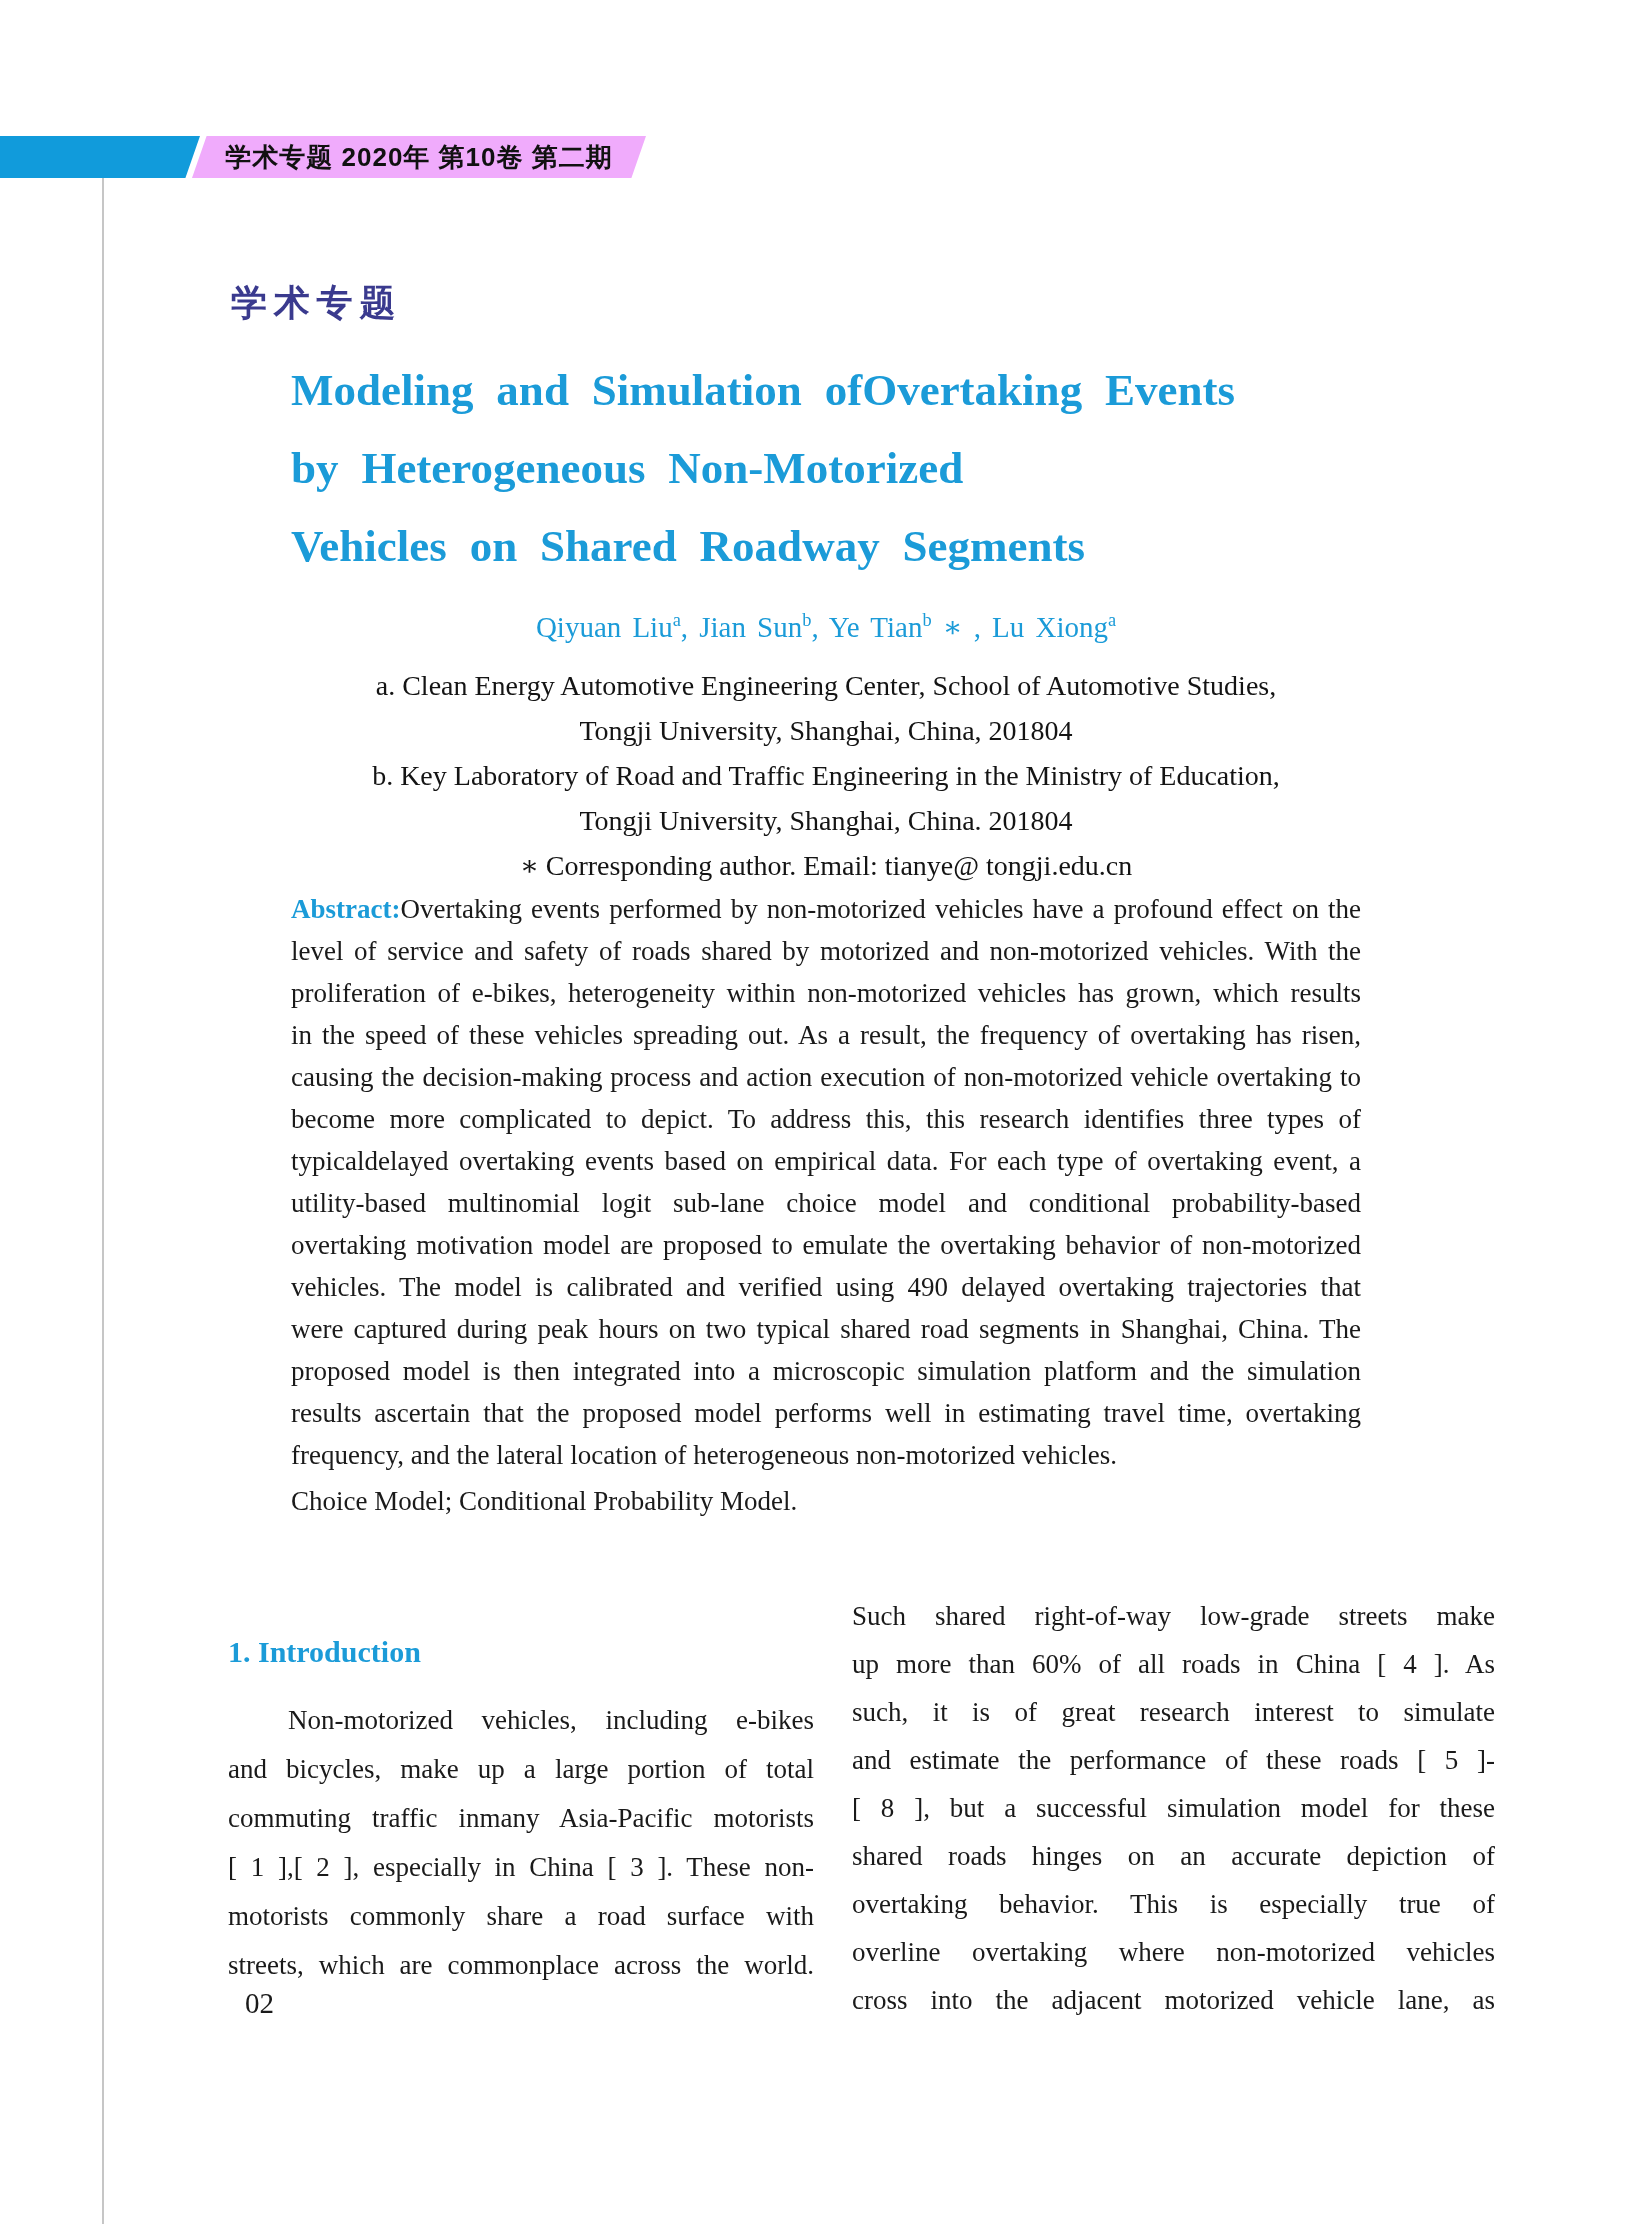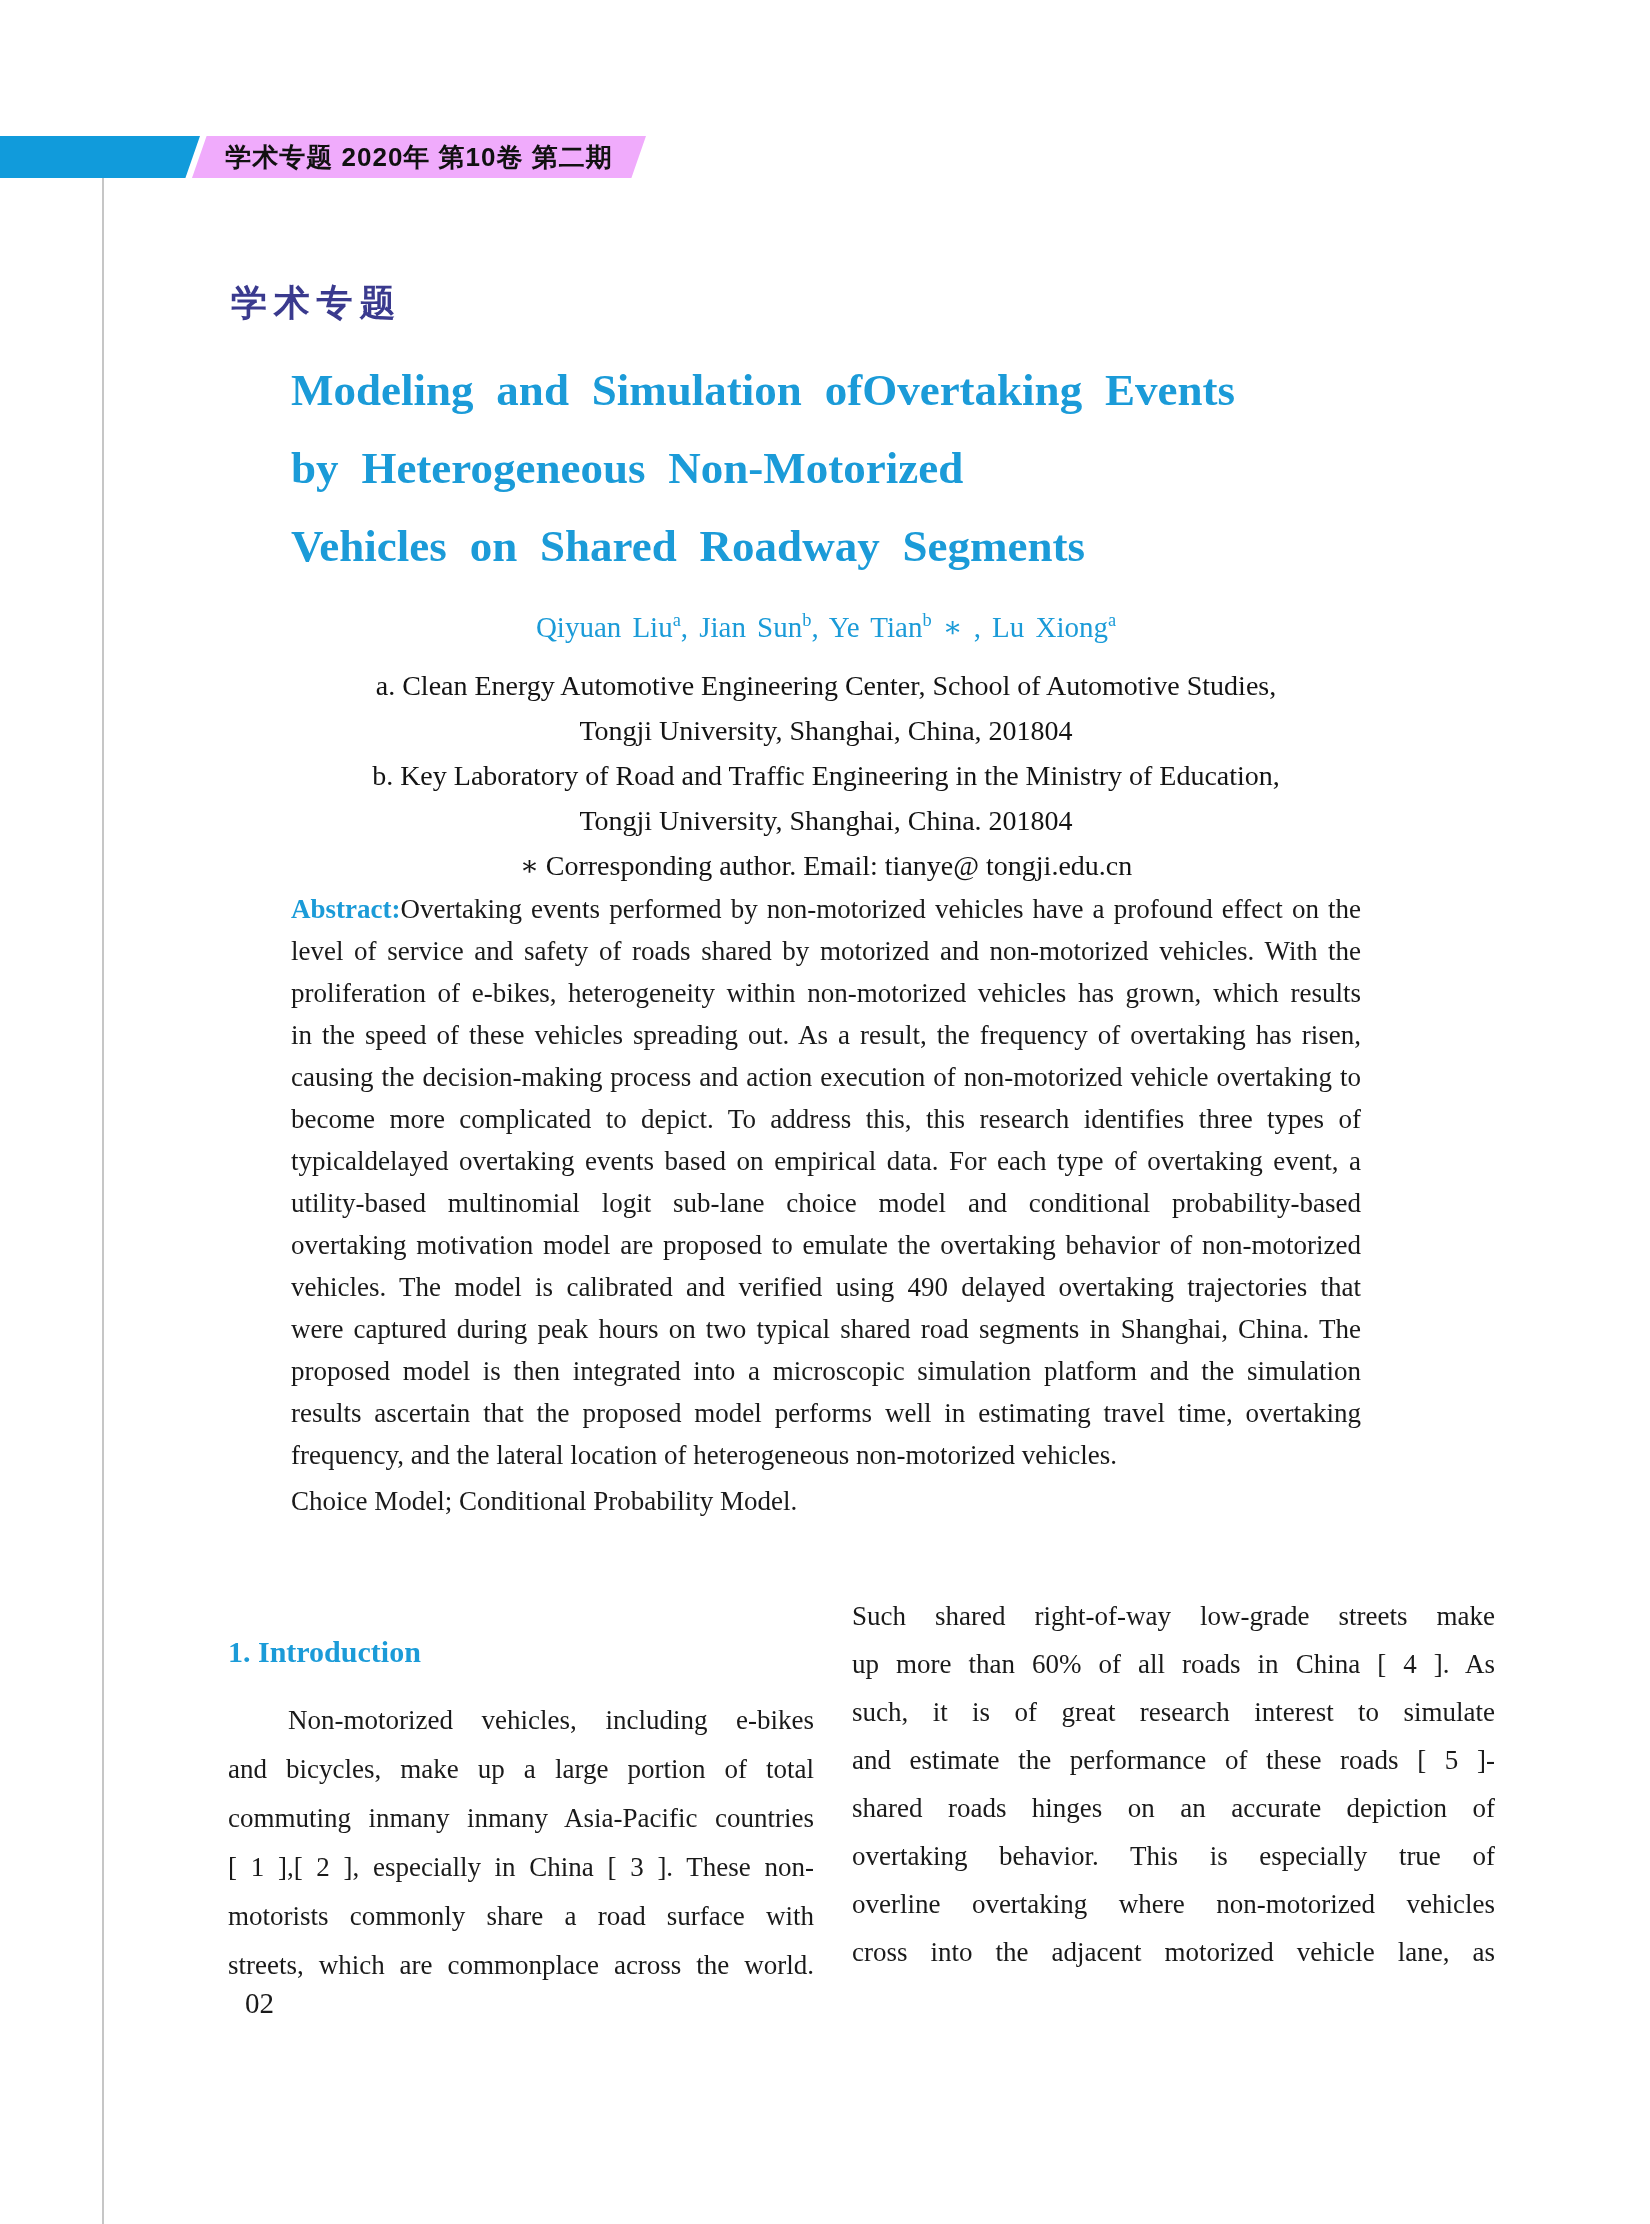--- a/index.html
+++ b/index.html
@@ -99,33 +99,34 @@
   <div id="keywords" class="keywords">
       <div class="kline last">Choice Model; Conditional Probability Model.</div>
     </div>
 </div>
 
 <div class="col-left">
   <div class="intro-heading">1. Introduction</div>
   <div id="left-lines">
       <div class="col-line first-indent">Non-motorized vehicles, including e-bikes</div>
       <div class="col-line">and bicycles, make up a large portion of total</div>
-      <div class="col-line">commuting inmany inmany Asia-Pacific countries</div>
+      <div class="col-line">commuting traffic inmany Asia-Pacific motorists</div>
       <div class="col-line">[ 1 ],[ 2 ], especially in China [ 3 ]. These non-</div>
       <div class="col-line">motorists commonly share a road surface with</div>
       <div class="col-line">streets, which are commonplace across the world.</div>
     </div>
 </div>
 
 <div class="col-right">
   <div id="right-lines">
       <div class="col-line">Such shared right-of-way low-grade streets make</div>
       <div class="col-line">up more than 60% of all roads in China [ 4 ]. As</div>
       <div class="col-line">such, it is of great research interest to simulate</div>
       <div class="col-line">and estimate the performance of these roads [ 5 ]-</div>
+      <div class="col-line">[ 8 ], but a successful simulation model for these</div>
       <div class="col-line">shared roads hinges on an accurate depiction of</div>
       <div class="col-line">overtaking behavior. This is especially true of</div>
       <div class="col-line">overline overtaking where non-motorized vehicles</div>
       <div class="col-line">cross into the adjacent motorized vehicle lane, as</div>
     </div>
 </div>
 
 <div class="pagenum">02</div>
 
 

